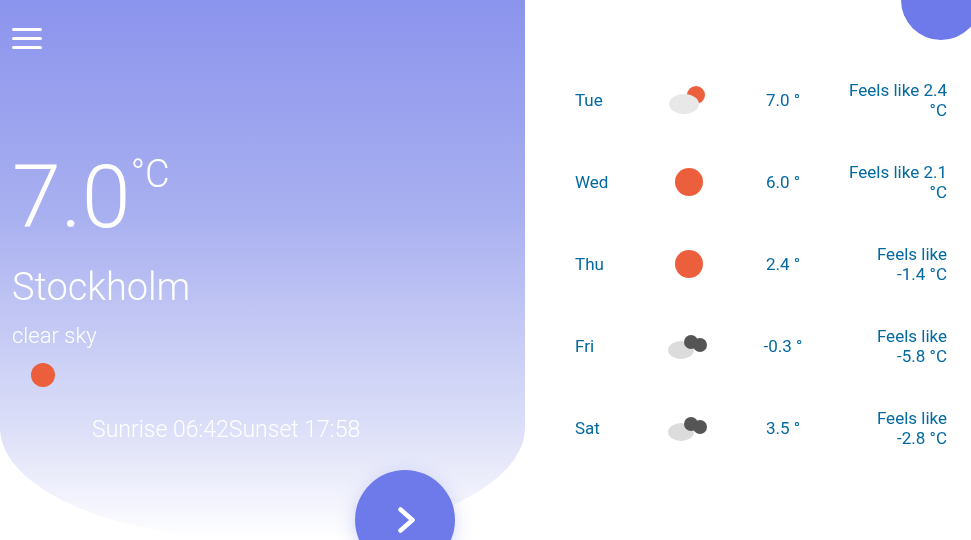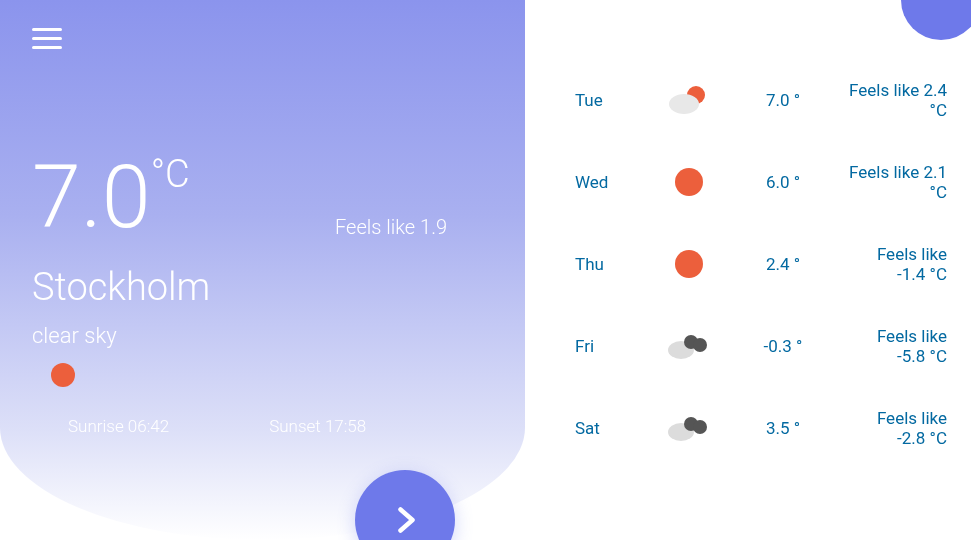--- a/index.html
+++ b/index.html
@@ -11,21 +11,21 @@
       display: flex;
       background: #fff;
     }
     .left-panel {
       width: 525px;
       height: 540px;
       background: linear-gradient(to bottom, #8b94ed 0%, #a9b0f0 40%, #dde0f8 80%, #ffffff 100%);
       border-bottom-left-radius: 280px 120px;
       border-bottom-right-radius: 280px 120px;
       color: #fff;
-      padding: 16px 32px 0 32px;
+      padding: 16px 32px 0 12px;
       position: relative;
     }
     .menu-icon {
       display: inline-flex;
       flex-direction: column;
       gap: 6px;
       cursor: pointer;
       padding: 4px 0;
     }
     .menu-icon span {
@@ -67,24 +67,23 @@
       font-size: 22px;
       font-weight: 300;
       margin-top: 14px;
     }
     .cond-icon {
       margin-top: 14px;
       margin-left: 18px;
     }
     .sun-times {
       display: flex;
-      gap: 100px;
       margin-top: 28px;
-      margin-left: 36px;
-      font-size: 17px;
+      margin-left: 80px;
+      font-size: 23px;
       font-weight: 300;
     }
     .next-btn {
       position: absolute;
       bottom: -30px;
       left: 355px;
       width: 100px;
       height: 100px;
       background: #6e79ea;
       border-radius: 50%;
@@ -131,21 +130,20 @@
   <div class="menu-icon">
     <span></span>
       <span></span>
       <span></span>
   </div>
 
   <div class="temp-wrap">
     <span class="temp-main">7.0</span><span class="temp-unit">°C</span>
   </div>
 
-  <div class="feels-like">Feels like 1.9</div>
 
   <div class="city">Stockholm</div>
   <div class="desc">clear sky</div>
 
   <div class="cond-icon">
     <svg width="26" height="26" viewBox="0 0 26 26">
         <circle cx="13" cy="13" r="12" fill="#ec5f3c"></circle>
       </svg>
   </div>
 

